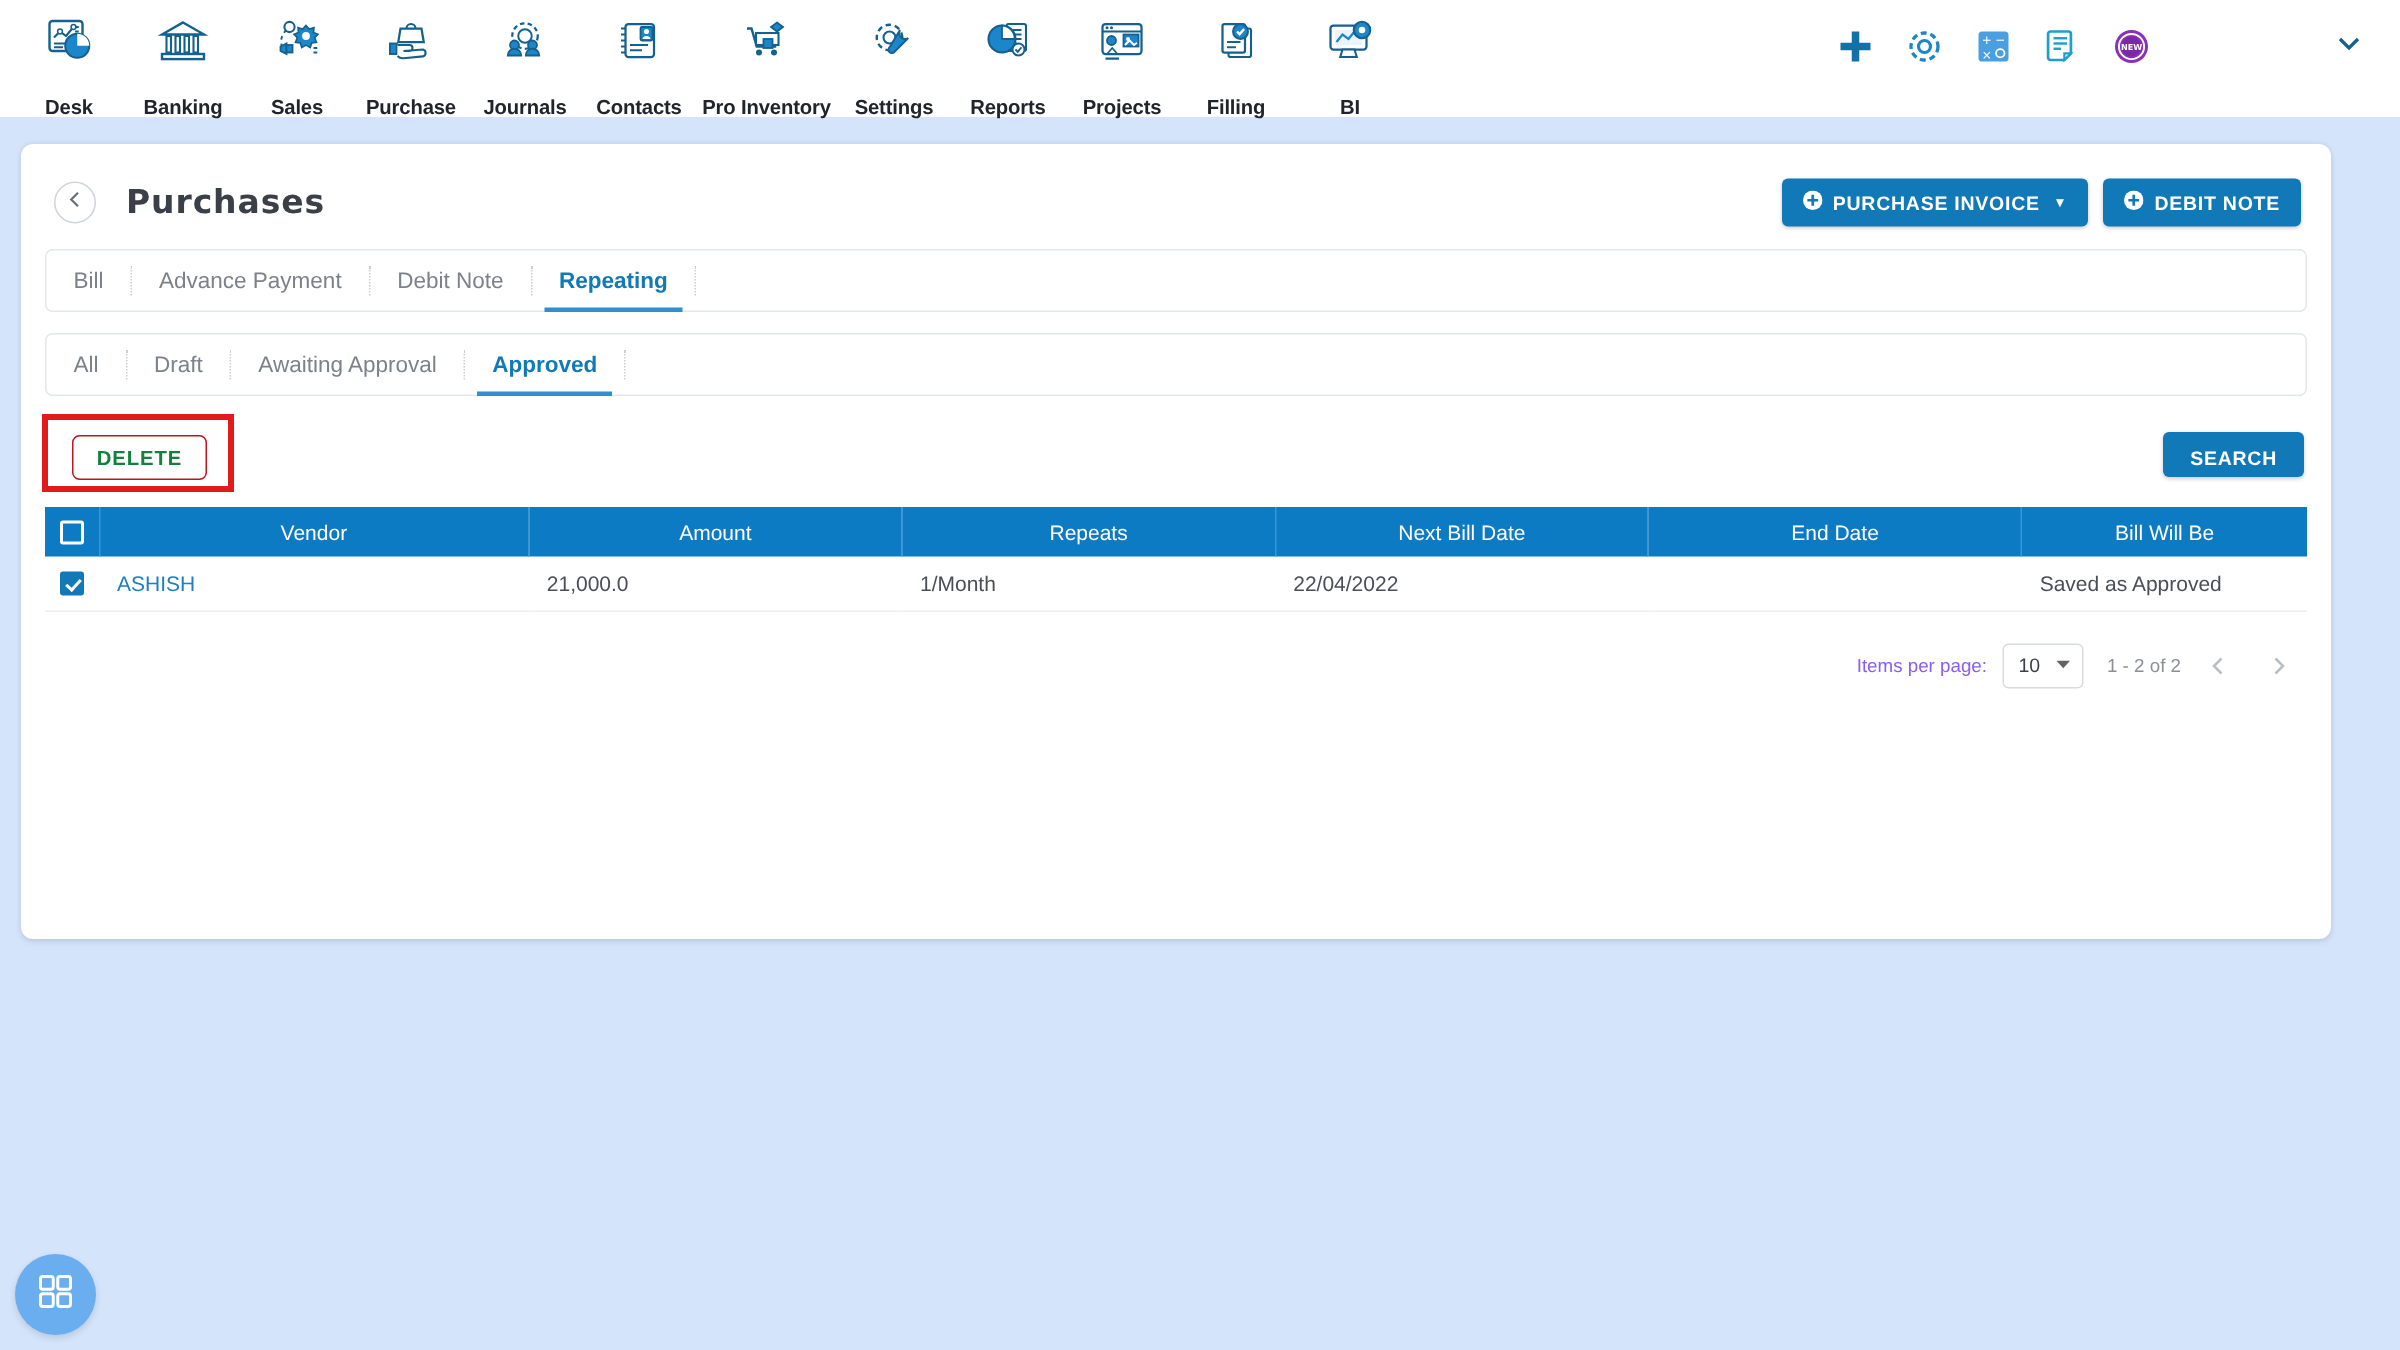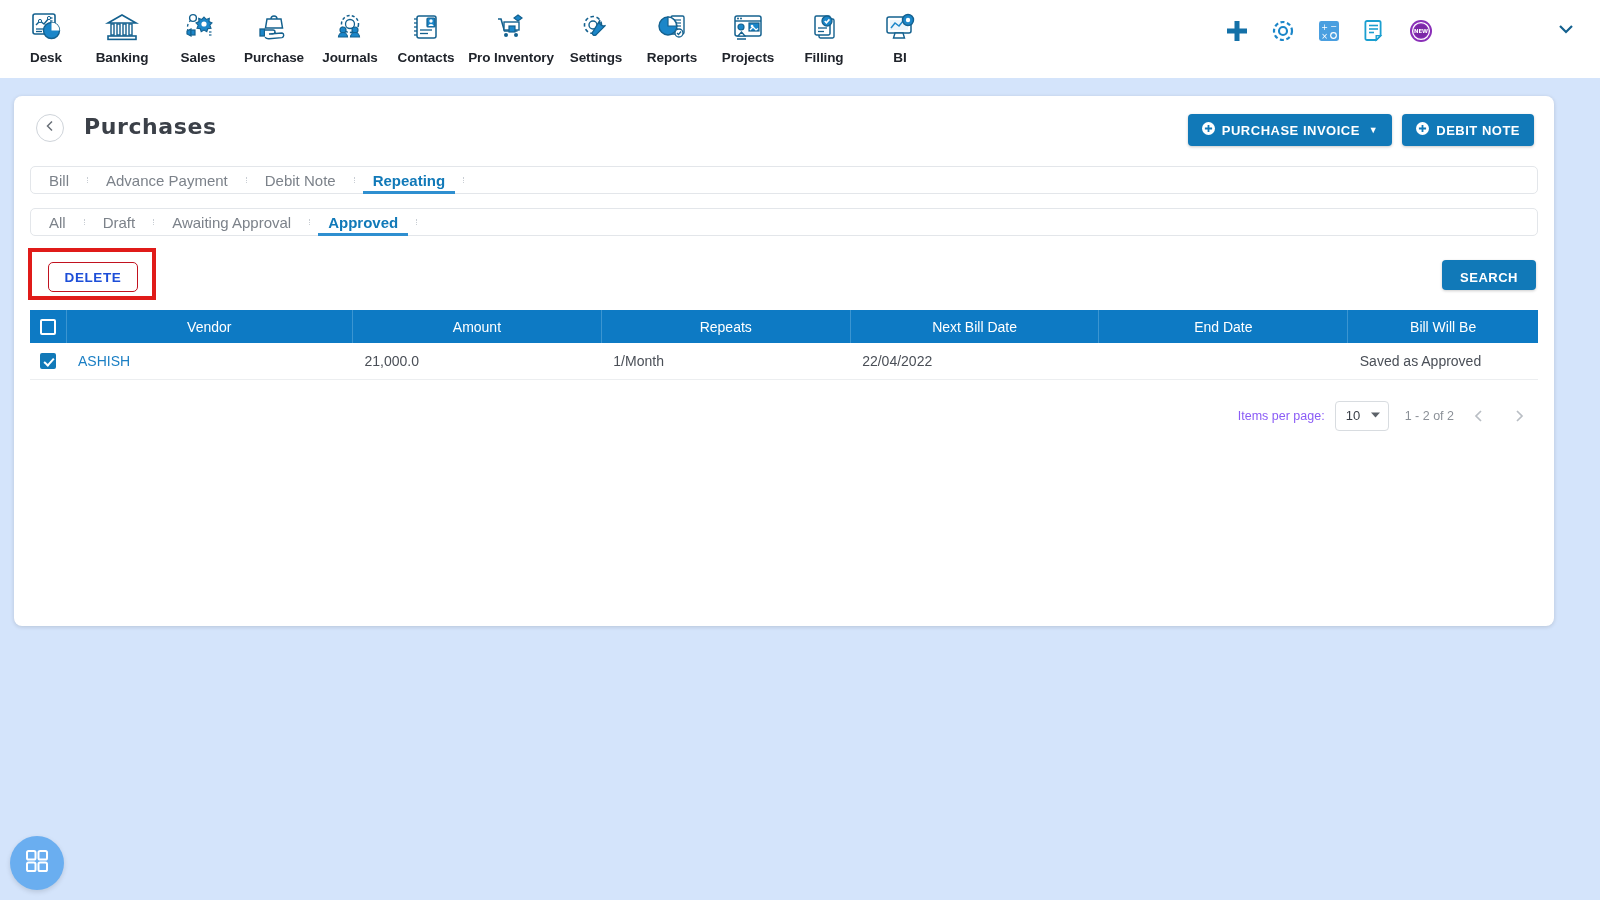--- a/index.html
+++ b/index.html
@@ -20,38 +20,38 @@
   .nav-items { display: flex; align-items: flex-start; padding-left: 8px; }
   .nav-item {
     width: 76px; padding-top: 6px;
     display: flex; flex-direction: column; align-items: center;
     cursor: pointer;
   }
   .nav-item.wide { width: 94px; }
   .nav-icon { height: 44px; display: flex; align-items: center; justify-content: center; }
   .nav-label {
     font-size: 13.5px; color: #20242b; font-weight: 700;
-    letter-spacing: -.1px; white-space: nowrap; margin-top: 0;
+    letter-spacing: -.1px; white-space: nowrap; margin-top: 14px;
   }
   .nav-right {
     margin-left: auto; display: flex; align-items: center;
     gap: 20px; padding-right: 22px; height: 62px;
   }
   .nav-right .tool { cursor: pointer; display: flex; align-items: center; }
   .chev-wrap { margin-left: 100px; cursor: pointer; }
 
   
   .card {
     position: absolute; left: 14px; top: 96px;
     width: 1540px; height: 530px;
     background: #fff; border-radius: 8px;
     box-shadow: 0 1px 4px rgba(0,0,0,.14);
   }
   .card-head {
-    display: flex; 
+    display: flex; align-items: center;
     padding: 18px 20px 0 22px; height: 60px;
   }
   .back-btn {
     width: 28px; height: 28px; border-radius: 50%;
     border: 1px solid #cfd4da; background: #fff;
     display: flex; align-items: center; justify-content: center;
     cursor: pointer; flex: none;
   }
   .page-title {
     margin-left: 20px; font-size: 22px; color: #3b4048;
@@ -63,21 +63,21 @@
     background: #1179b8; color: #fff; border: none; border-radius: 4px;
     height: 32px; padding: 0 14px; font-size: 13px; font-weight: 700;
     letter-spacing: .5px; display: flex; align-items: center; gap: 7px;
     cursor: pointer; box-shadow: 0 1px 3px rgba(0,0,0,.22);
     font-family: "Liberation Sans", sans-serif;
   }
   .caret { font-size: 9px; margin-left: 2px; }
 
   
   .tabstrip {
-    margin: 10px 16px 0 16px; height: 28px;
+    margin: 10px 16px 0 16px; height: 42px;
     border: 1px solid #e3e6ea; border-radius: 5px;
     background: #fff; display: flex; align-items: stretch;
   }
   .tabstrip.second { margin-top: 14px; }
   .tab {
     position: relative; display: flex; align-items: center;
     padding: 0 18px; font-size: 15px; color: #7c828a;
     cursor: pointer; white-space: nowrap;
   }
   .tab.active { color: #1179b8; font-weight: 700; }
@@ -95,21 +95,21 @@
     position: relative; margin: 14px 16px 0 16px; height: 48px;
   }
   .redbox {
     position: absolute; left: -2px; top: -2px;
     width: 128px; height: 52px;
     border: 4px solid #e01b19; background: transparent;
   }
   .btn-delete {
     position: absolute; left: 18px; top: 12px;
     width: 90px; height: 30px; border: 1.5px solid #c1121f;
-    border-radius: 5px; background: #fff; color: #1d4ed8;
+    border-radius: 5px; background: #fff; color: #15803d;
     font-size: 13.5px; font-weight: 700; letter-spacing: .6px;
     cursor: pointer; font-family: "Liberation Sans", sans-serif;
   }
   .btn-search {
     position: absolute; right: 2px; top: 10px;
     background: #1179b8; color: #fff; border: none; border-radius: 4px;
     height: 30px; padding: 10px 18px; font-size: 13px; font-weight: 700;
     letter-spacing: .5px; cursor: pointer;
     box-shadow: 0 1px 3px rgba(0,0,0,.2);
     font-family: "Liberation Sans", sans-serif;

